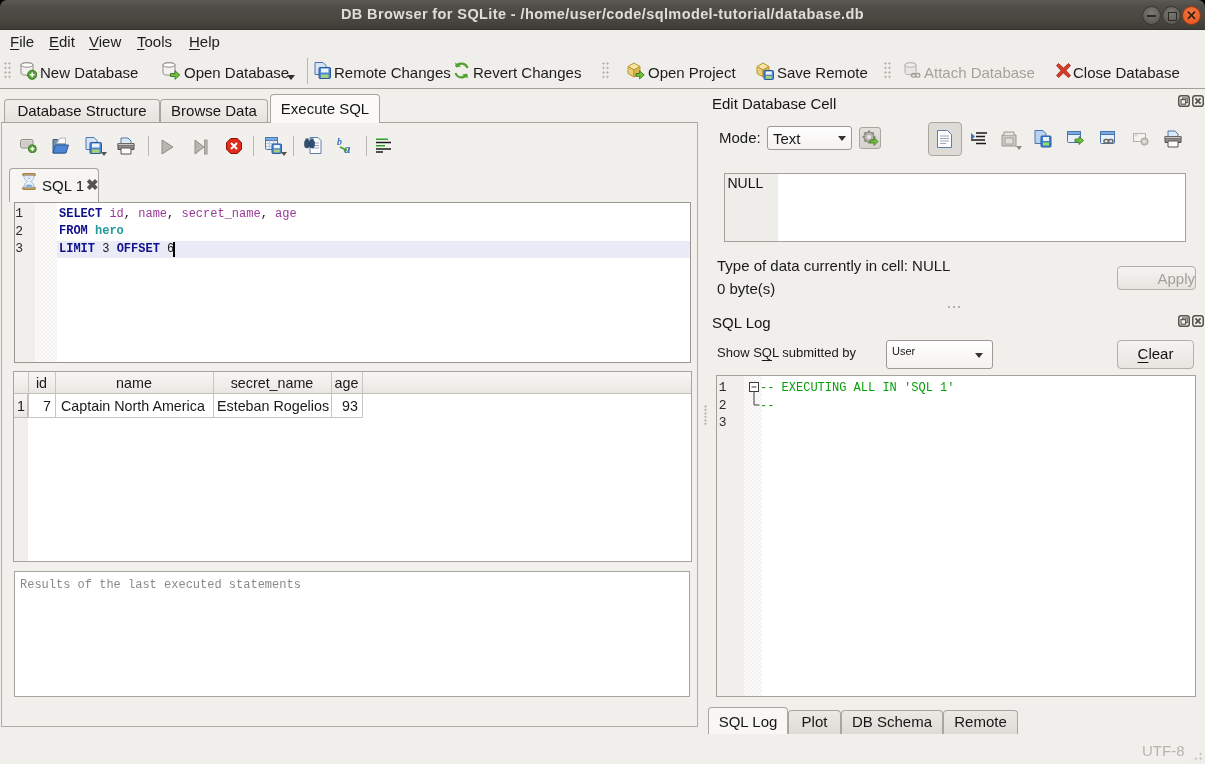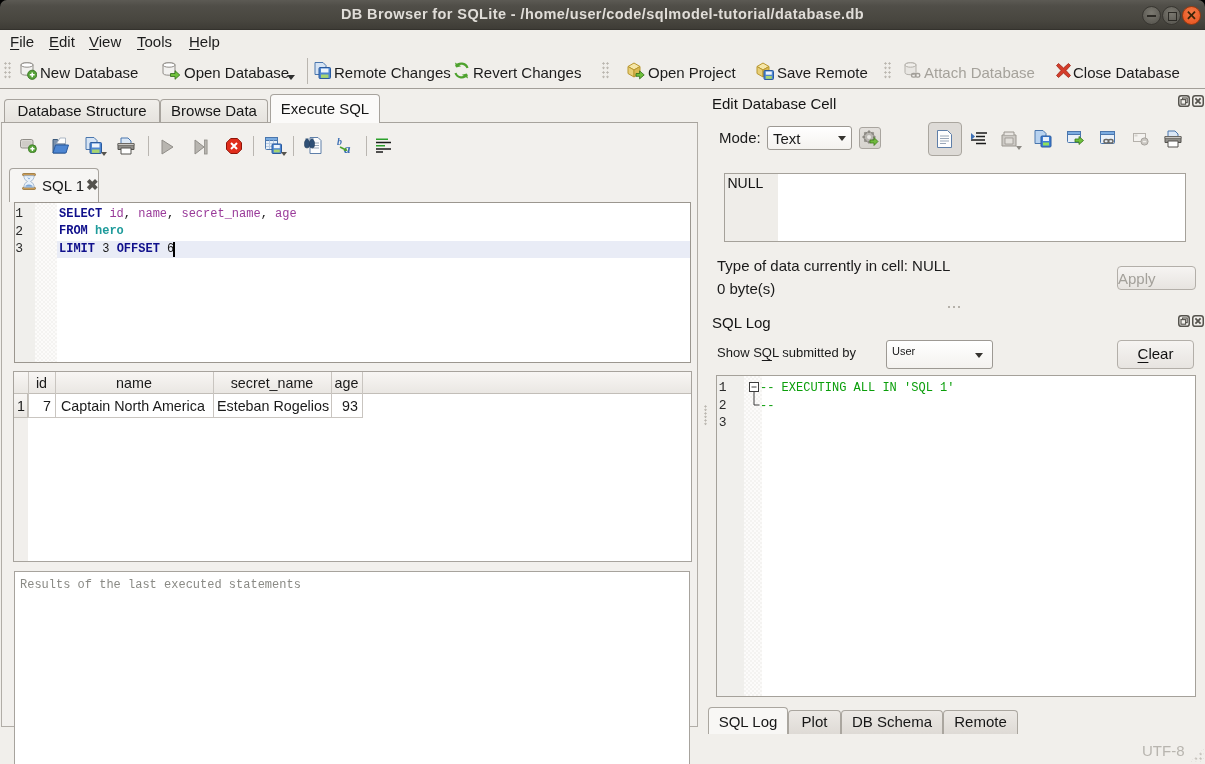--- a/index.html
+++ b/index.html
@@ -81,21 +81,21 @@
 #curline { position:absolute; left:42px; top:38px; width:633px; height:17px; background:#e9ecf6; }
 #cursor { position:absolute; left:158px; top:39px; width:1.6px; height:15px; background:#000; }
 
 
 #rtable { position:absolute; left:13px; top:371px; width:679px; height:191px; background:#fff; border:1px solid #a7a39d; }
 .hgrad { background:linear-gradient(#f8f6f4, #eae7e3); }
 .gridv { position:absolute; top:0; width:1px; background:#c9c5c0; }
 .cell { position:absolute; font-size:14.3px; color:#1a1a1a; white-space:nowrap; }
 
 
-#msgbox { position:absolute; left:14px; top:571px; width:676px; height:194px; background:#fff; border:1px solid #a7a39d; }
+#msgbox { position:absolute; left:14px; top:571px; width:676px; height:126px; background:#fff; border:1px solid #a7a39d; }
 
 
 .docktitle { position:absolute; font-size:15px; color:#141414; }
 .dockbtn { position:absolute; width:12px; height:12px; }
 .btn3d { position:absolute; background:linear-gradient(#f6f4f2, #e7e4e0); border:1px solid #b3afa9; border-radius:4px; }
 .dd { position:absolute; background:linear-gradient(#ffffff, #f4f2ef); border:1px solid #9d9993; border-radius:3px; }
 .caret { position:absolute; width:0; height:0; border-left:4.5px solid transparent; border-right:4.5px solid transparent; border-top:5.5px solid #35332f; }
 
 
 #logframe { position:absolute; left:716px; top:375px; width:480px; height:322px; background:#fff; border:1px solid #a5a19a; }
@@ -422,21 +422,21 @@
     <path d="M4 11 h10 v6 h-10 z" fill="#fff" stroke="#55534e" stroke-width="1"></path>
   </svg>
 
   <div class="abs" style="left:724px; top:173px; width:462px; height:69px; background:#fff; border:1px solid #a5a19a;">
     <div class="abs" style="left:0; top:0; width:53px; height:67px; background:#efede9;"></div>
     <div class="abs" style="left:2.5px; top:0.5px; font-size:14px; color:#111;">NULL</div>
   </div>
   <div class="abs" style="left:717px; top:257px; font-size:15px; color:#1a1a1a;">Type of data currently in cell: NULL</div>
   <div class="abs" style="left:717px; top:280px; font-size:15px; color:#1a1a1a;">0 byte(s)</div>
   <div class="btn3d" style="left:1117px; top:266px; width:79px; height:24px;">
-    <div class="abs" style="left:0; top:3px; width:100%; text-align:left; font-size:15px; color:#a3a09a;">Apply</div>
+    <div class="abs" style="left:0; top:3px; width:100%; text-align:right; font-size:15px; color:#a3a09a;">Apply</div>
   </div>
 
   <div class="abs" style="left:947px; top:305px; width:16px; height:4px;
     background-image:radial-gradient(circle 1px at 2px 2px, #b5b1aa 1px, transparent 1.2px); background-size:5px 4px;"></div>
 
   <div class="docktitle" style="left:712px; top:313.5px;">SQL Log</div>
   <svg class="dockbtn" style="left:1178px; top:315px;" viewBox="0 0 12 12">
     <rect x="0.75" y="0.75" width="10.5" height="10.5" rx="2.6" fill="none" stroke="#55534d" stroke-width="1.5"></rect>
     <rect x="4.6" y="3" width="4.6" height="4.6" fill="none" stroke="#55534d" stroke-width="1.1"></rect>
     <rect x="3" y="4.6" width="4.6" height="4.6" fill="#f2f0ec" stroke="#55534d" stroke-width="1.1"></rect>

